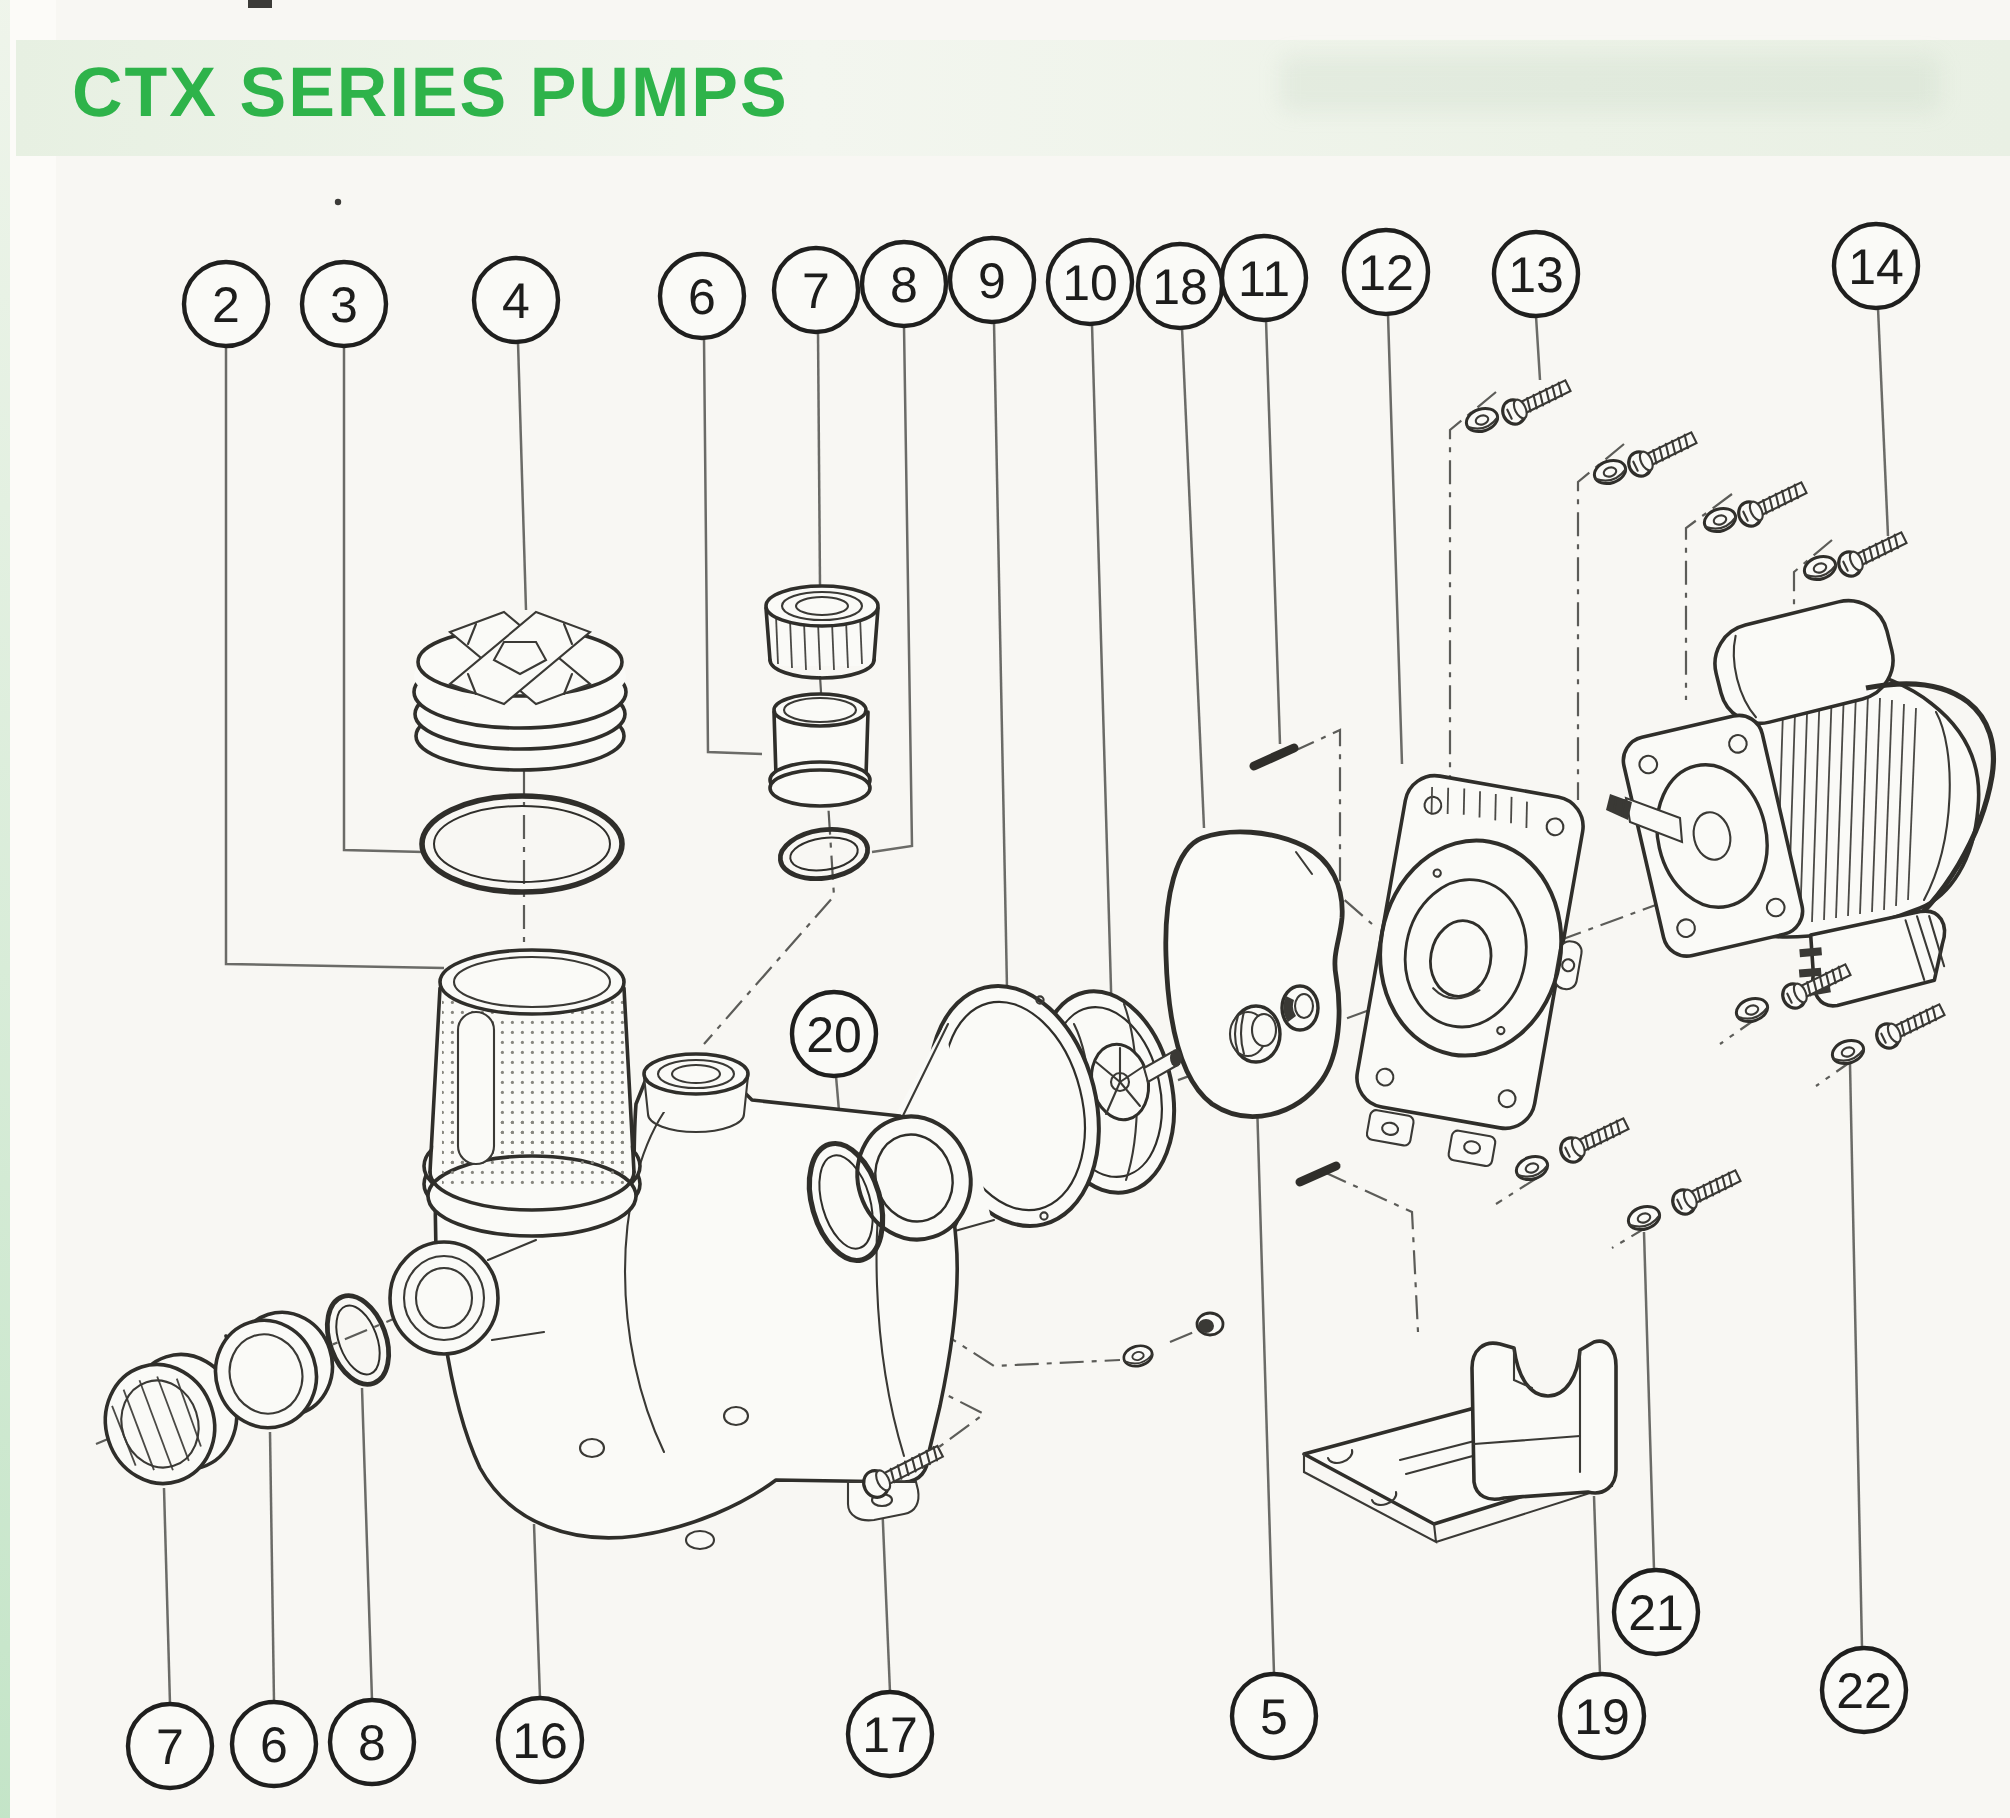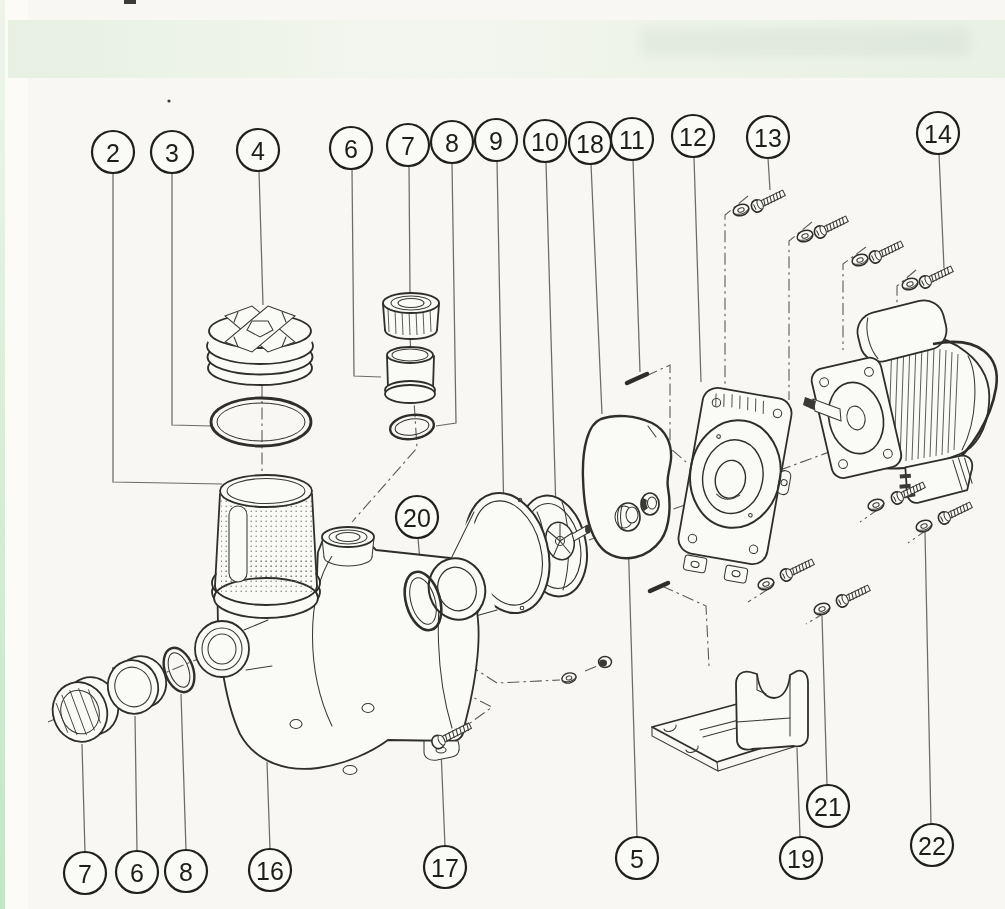--- a/index.html
+++ b/index.html
@@ -25,20 +25,21 @@
   .fin{stroke:#4a4945;stroke-width:.9;}
   .mark{fill:#3c3b38;}
 </style>
 </head>
 <body>
 
 <div id="page">
   <div id="left-margin"></div>
   <div id="left-edge"></div>
   <div id="header-band"></div>
+  <div id="page-title">CTX SERIES PUMPS</div>
   <div class="ghost" style="left:640px;top:28px;width:330px;height:28px;"></div>
 
   <svg id="diagram-svg" width="1005" height="909" viewBox="0 0 1005 909">
     <defs>
       <pattern id="mesh" width="5" height="5" patternUnits="userSpaceOnUse">
         <circle cx="1.2" cy="1.2" r="0.8" fill="#87867f"></circle>
       </pattern>
       <g id="screwS">
         <path class="fb ln2" d="M5,-3 L30,-3 L30,3 L5,3 Z"></path>
         <line class="ln2" x1="9" y1="-3.4" x2="7.5" y2="3.4"></line>

